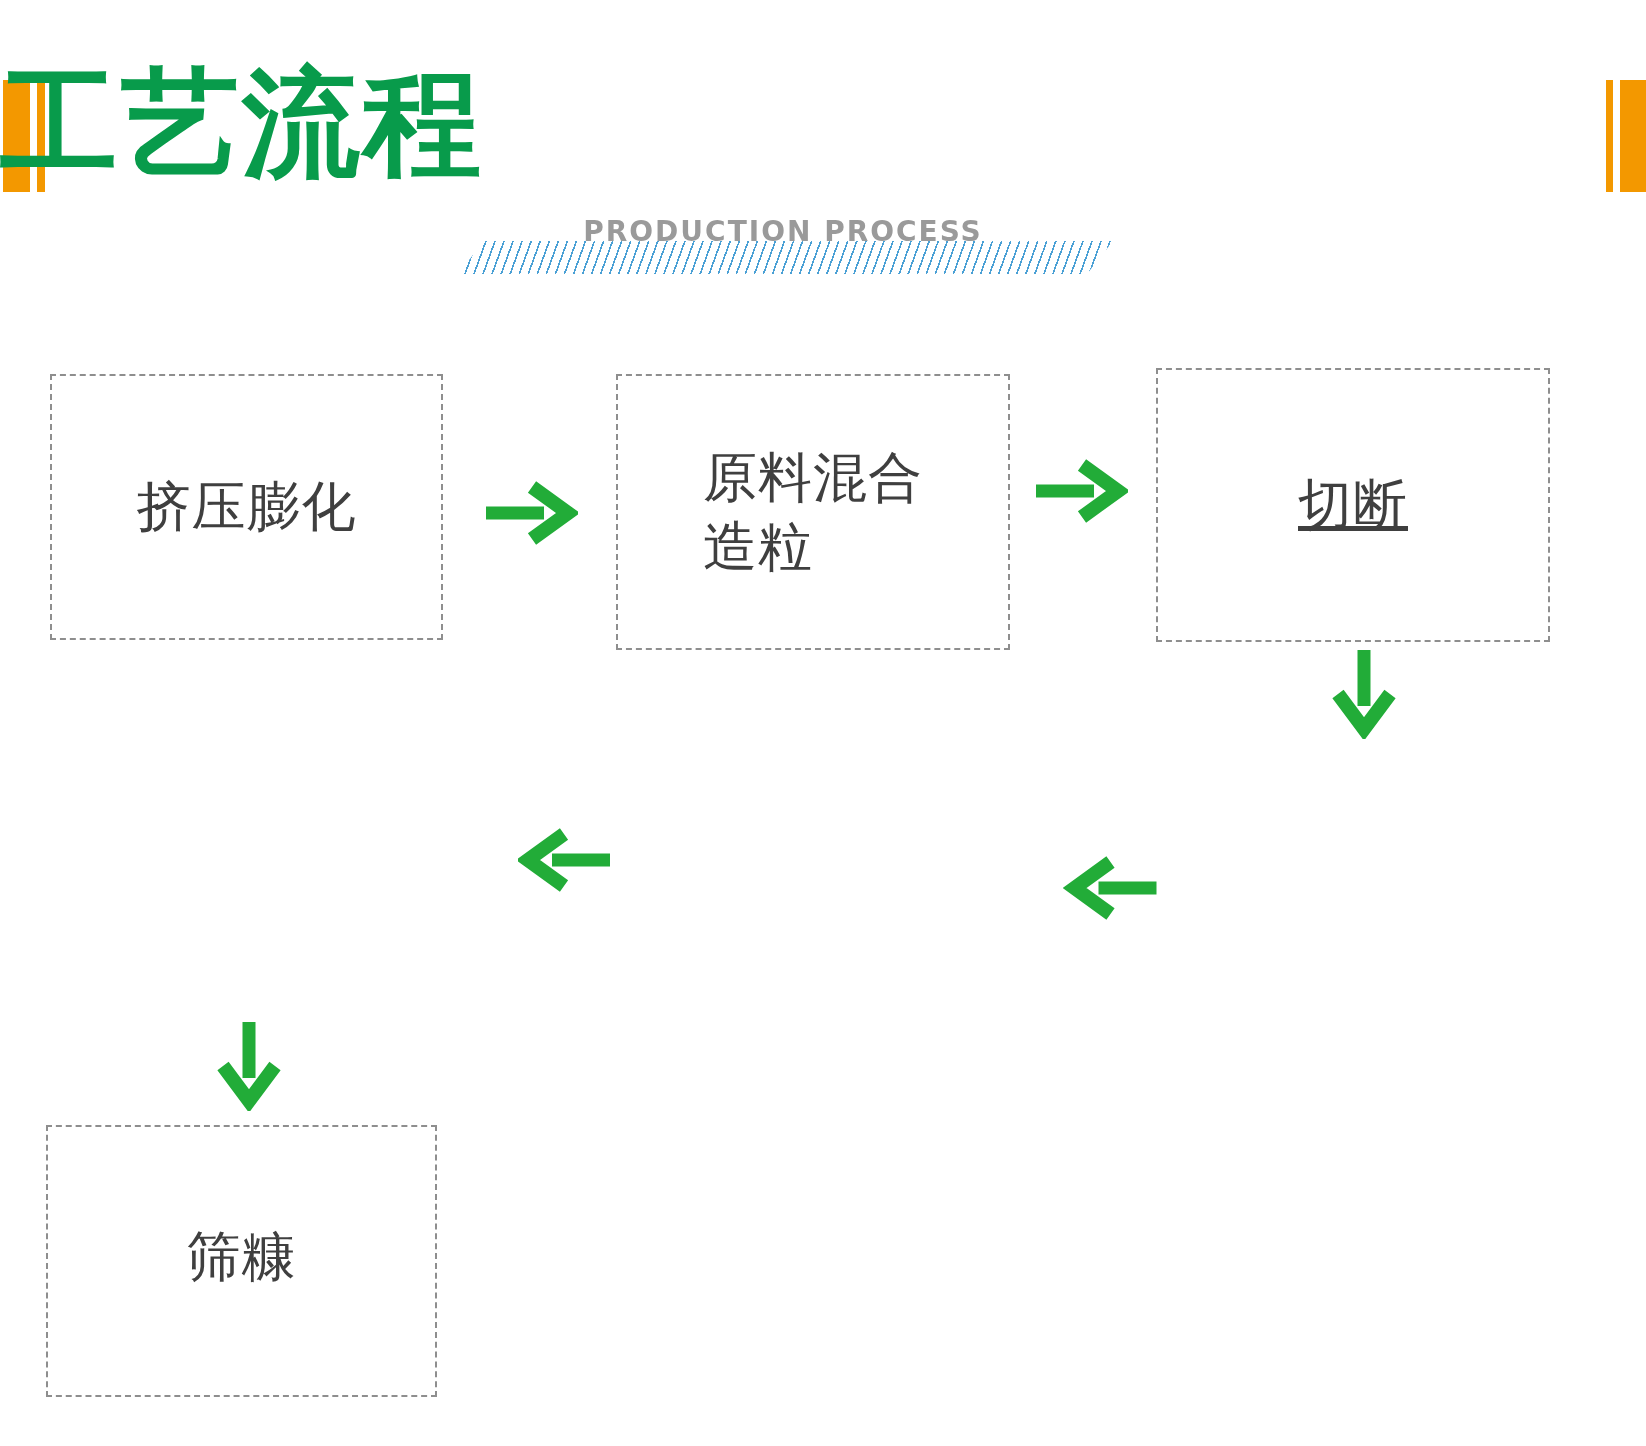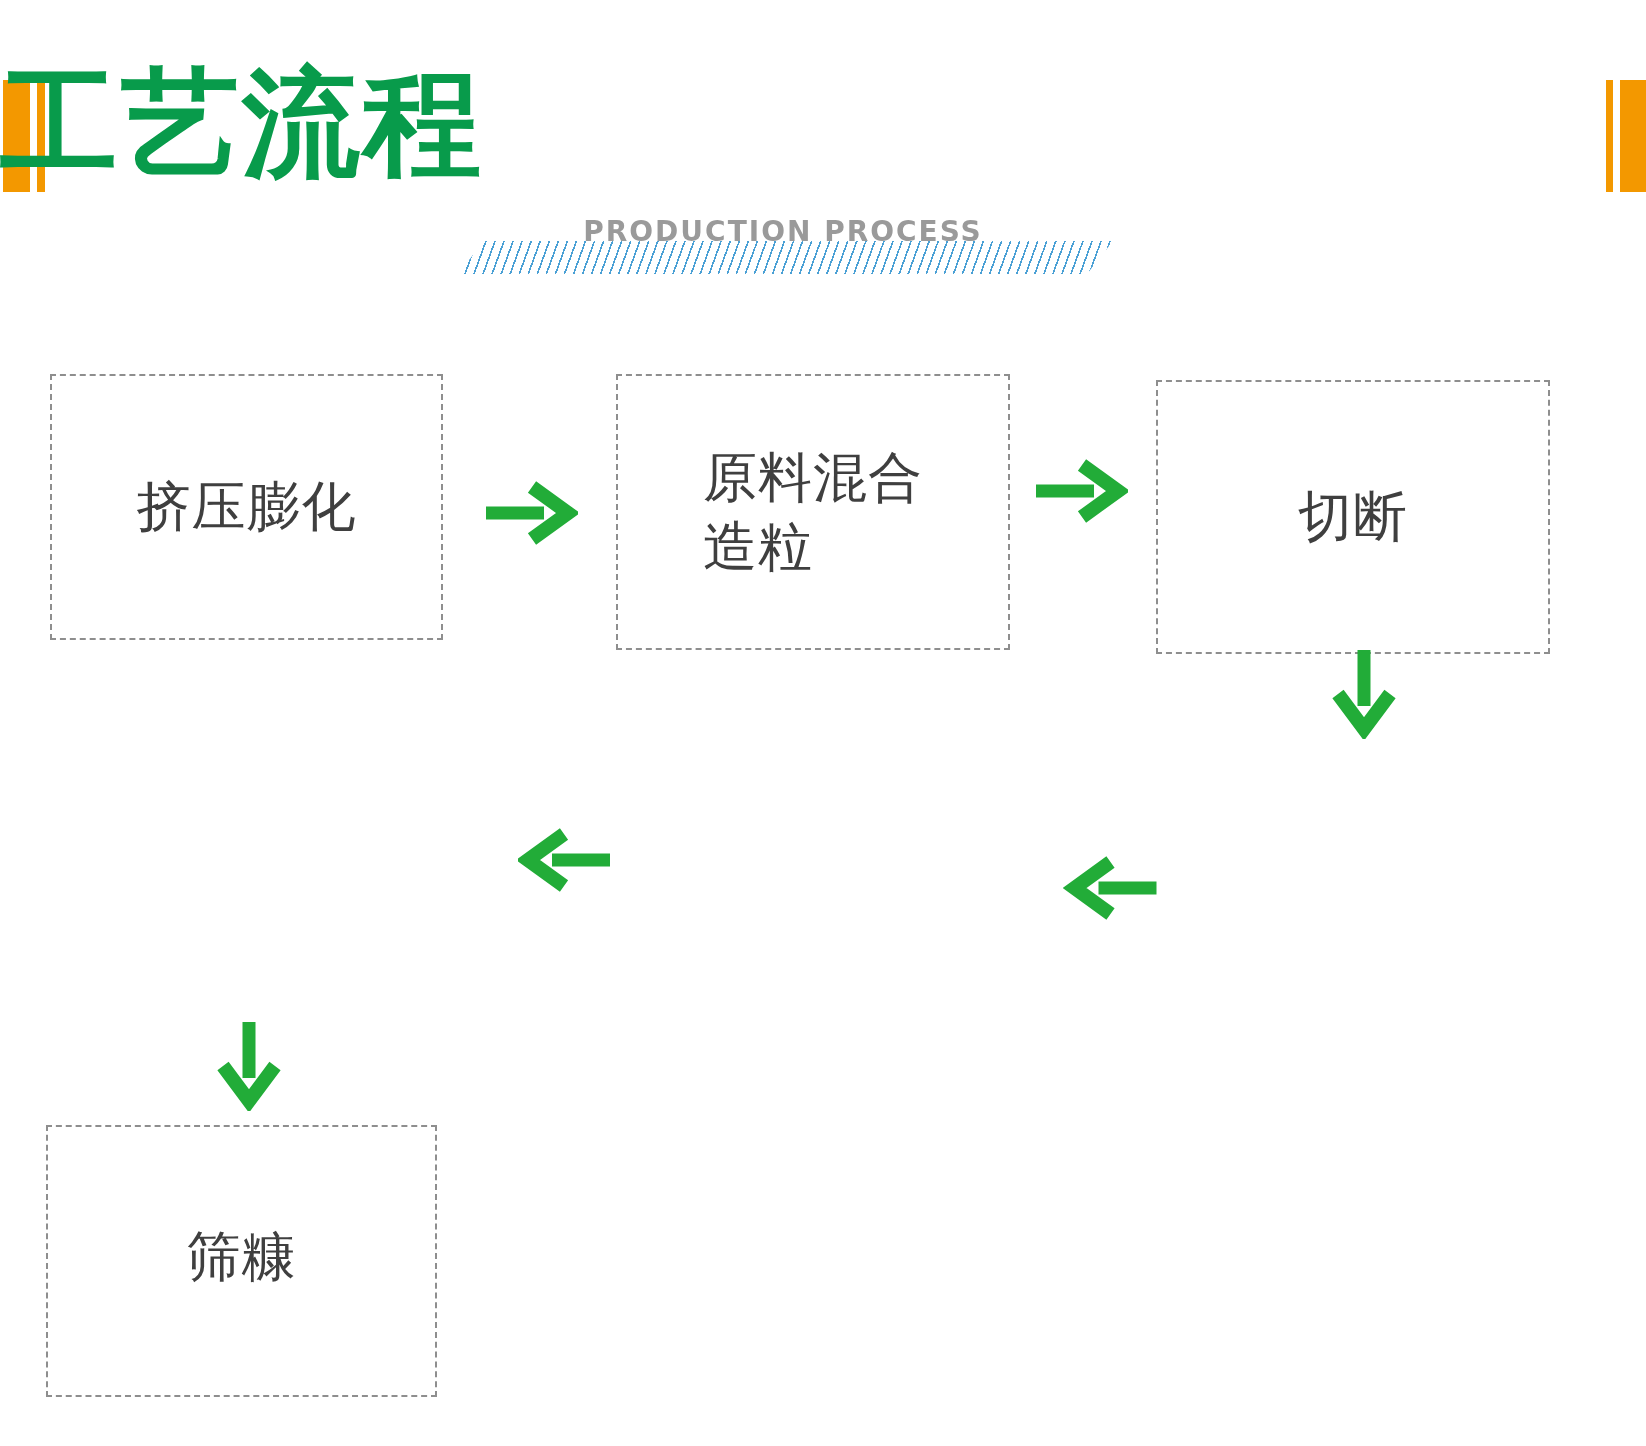--- a/index.html
+++ b/index.html
@@ -42,21 +42,21 @@
     position:absolute;
     border:2px dashed #8e8e8e;
     display:flex; align-items:center; justify-content:center;
     color:#3f3f3f; font-size:54px; font-weight:300;
     box-sizing:border-box;
   }
   .flow-box .lbl { white-space:pre-line; line-height:1.28; text-align:left; letter-spacing:1px; }
 
   .b-mix     { left:50px;   top:374px;  width:393px; height:266px; }
   .b-extrude { left:616px;  top:374px;  width:394px; height:276px; }
-  .b-cut     { left:1156px; top:380px;  width:394px; height:274px; }
+  .b-cut     { left:1156px; top:368px;  width:394px; height:274px;text-decoration:underline; }
   .b-bran    { left:1162px; top:749px;  width:393px; height:273px; }
   .b-spread  { left:631px;  top:748px;  width:377px; height:282px; }
   .b-oven    { left:61px;   top:724px;  width:392px; height:275px; }
   .b-sieve   { left:46px;   top:1125px; width:391px; height:272px;font-family:Liberation Mono, monospace; }
 
   
   .flow-arrow { position:absolute; }
   .a1 { left:486px;  top:480px;  width:92px; height:66px; }
   .a2 { left:1036px; top:458px;  width:92px; height:66px; }
   .a3 { left:1331px; top:650px;  width:66px; height:89px; }

